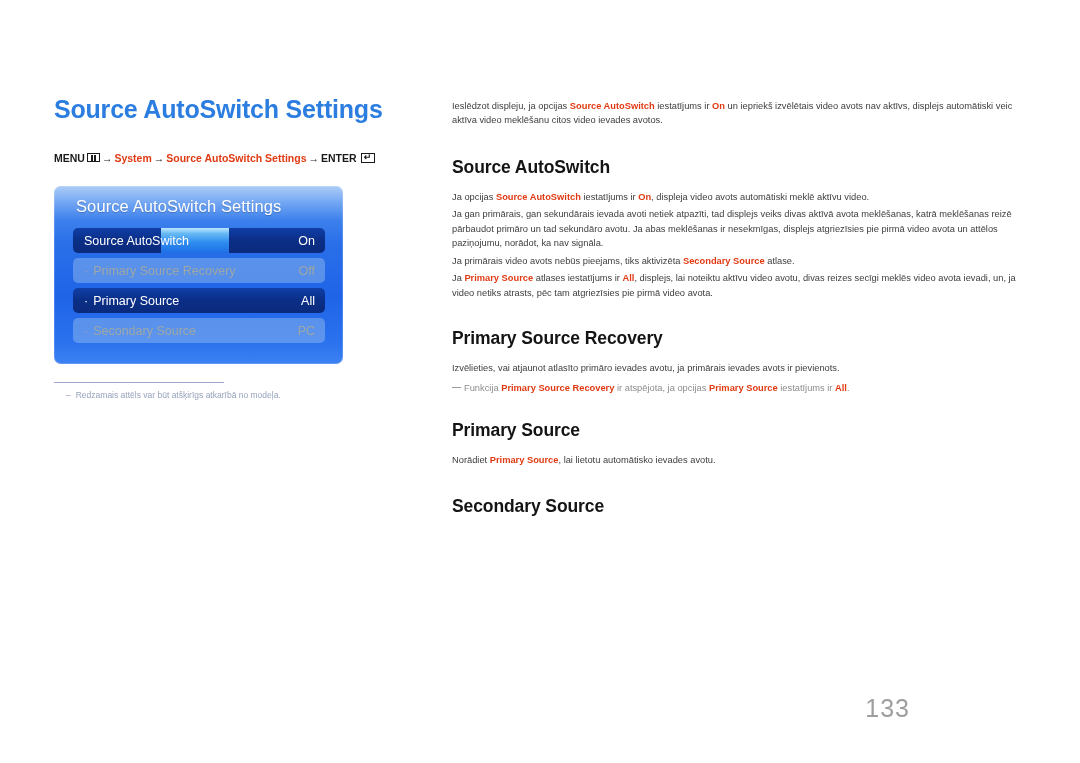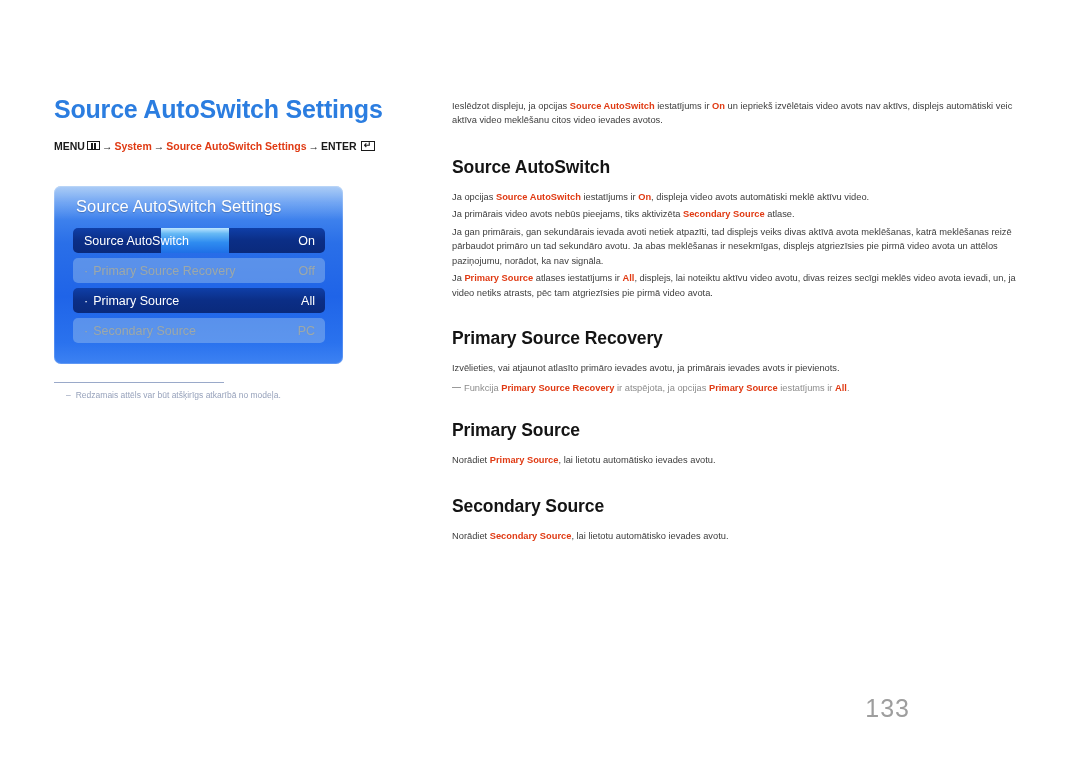--- a/index.html
+++ b/index.html
@@ -35,21 +35,21 @@
     font-size: 25px;
     font-weight: bold;
     color: #2b7de0;
     letter-spacing: -0.2px;
     line-height: 1.1;
     margin: 0;
     white-space: nowrap;
   }
 
   .breadcrumb {
-    margin-top: 16px;
+    margin-top: 28px;
     font-size: 10.5px;
     font-weight: bold;
     color: #1a1a1a;
     white-space: nowrap;
     display: flex;
     align-items: center;
     gap: 1px;
   }
   .breadcrumb .bc-red { color: #e03a13; }
   .breadcrumb .bc-arrow { color: #1a1a1a; font-weight: bold; padding: 0 1px; }
@@ -343,23 +343,23 @@
     <p class="body-p"><span>Ieslēdzot displeju, ja opcijas </span><span class="hl">Source AutoSwitch</span><span> iestatījums ir </span><span class="hl">On</span><span> un iepriekš izvēlētais video avots nav aktīvs, displejs automātiski veic aktīva video meklēšanu citos video ievades avotos.</span></p>
 
     <div class="gap-intro"></div>
 
     <h2 class="sec-h">Source AutoSwitch</h2>
     <div class="gap-after-h"></div>
 
     <p class="body-p"><span>Ja opcijas </span><span class="hl">Source AutoSwitch</span><span> iestatījums ir </span><span class="hl">On</span><span>, displeja video avots automātiski meklē aktīvu video.</span></p>
 
 
+    <p class="body-p"><span>Ja gan primārais, gan sekundārais ievada avoti netiek atpazīti, tad displejs veiks divas aktīvā avota meklēšanas, katrā meklēšanas reizē pārbaudot primāro un tad sekundāro avotu. Ja abas meklēšanas ir nesekmīgas, displejs atgriezīsies pie pirmā video avota un attēlos paziņojumu, norādot, ka nav signāla.</span></p>
+
     <p class="body-p"><span>Ja primārais video avots nebūs pieejams, tiks aktivizēta </span><span class="hl">Secondary Source</span><span> atlase.</span></p>
-
-    <p class="body-p"><span>Ja gan primārais, gan sekundārais ievada avoti netiek atpazīti, tad displejs veiks divas aktīvā avota meklēšanas, katrā meklēšanas reizē pārbaudot primāro un tad sekundāro avotu. Ja abas meklēšanas ir nesekmīgas, displejs atgriezīsies pie pirmā video avota un attēlos paziņojumu, norādot, ka nav signāla.</span></p>
 
     <p class="body-p"><span>Ja </span><span class="hl">Primary Source</span><span> atlases iestatījums ir </span><span class="hl">All</span><span>, displejs, lai noteiktu aktīvu video avotu, divas reizes secīgi meklēs video avota ievadi, un, ja video netiks atrasts, pēc tam atgriezīsies pie pirmā video avota.</span></p>
 
     <div class="gap-before-h"></div>
 
     <h2 class="sec-h">Primary Source Recovery</h2>
     <div class="gap-after-h"></div>
 
     <p class="body-p"><span>Izvēlieties, vai atjaunot atlasīto primāro ievades avotu, ja primārais ievades avots ir pievienots.</span></p>
 
@@ -370,19 +370,18 @@
     <h2 class="sec-h">Primary Source</h2>
     <div class="gap-after-h"></div>
 
     <p class="body-p"><span>Norādiet </span><span class="hl">Primary Source</span><span>, lai lietotu automātisko ievades avotu.</span></p>
 
     <div class="gap-before-h"></div>
 
     <h2 class="sec-h">Secondary Source</h2>
     <div class="gap-after-h"></div>
 
-    <p class="body-p"><span>Norādiet </span><span class="hl">Secondary Source</span><span>, lai lietotu automātisko ievades avotu.</span></p>
 
   </div>
 
   <div class="page-num">133</div>
 
 </div>
 
 </body></html>

